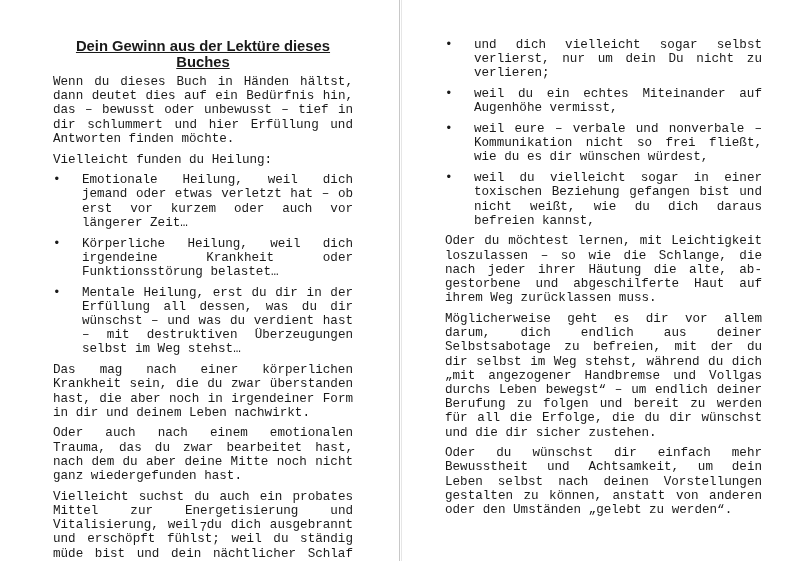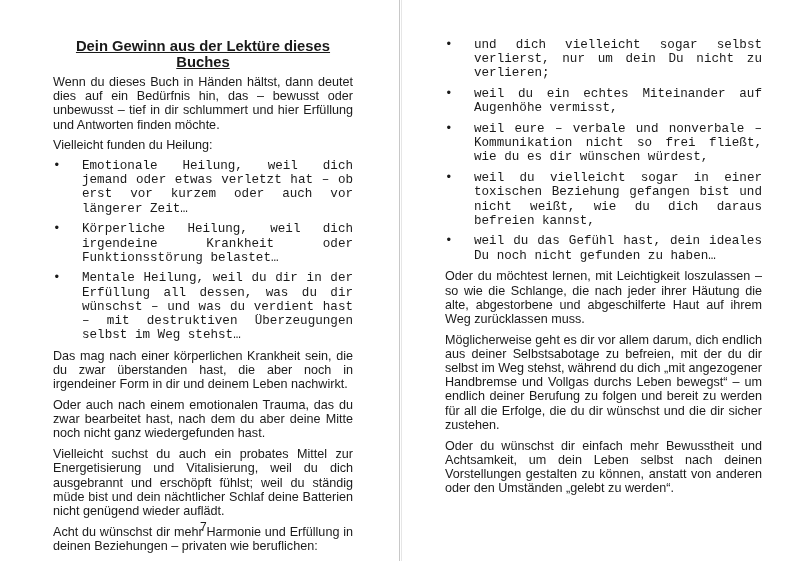--- a/index.html
+++ b/index.html
@@ -7,39 +7,39 @@
          font-family: "Liberation Sans", sans-serif; color: #1a1a1a; }
   .page { position: absolute; top: 0; height: 483px; }
   .page-left { left: 0; width: 399px; }
   .page-right { left: 401px; width: 399px; }
   .divider { position: absolute; left: 399px; top: 0; width: 1px; height: 561px; background: #c8c8c8; }
   .divider2 { position: absolute; left: 401px; top: 0; width: 1px; height: 561px; background: #e6e6e6; }
   .content { position: absolute; font-size: 12.6px; line-height: 14.2px; text-align: justify; }
   .page-left .content { left: 53px; width: 300px; top: 38px; }
   .title { font-weight: bold; font-size: 14.8px; text-decoration: underline; text-align: center;
            margin: 0 0 5px 0; line-height: 16px; }
-  p { margin: 0 0 6.5px 0; }
+  p { margin: 0 0 6.5px 0; font-family: Liberation Mono, monospace; }
   ul { margin: 0 0 6.5px 0; padding: 0; list-style: none; }
   li { position: relative; padding-left: 29px; margin: 0 0 6.5px 0; font-family: Liberation Mono, monospace; }
   li::before { content: "\2022"; position: absolute; left: 0; top: 0; }
   .page-num { position: absolute; top: 520px; font-size: 12px; }
   .page-left .page-num { left: 200px; }
 </style>
 </head>
 <body>
 
 <div class="page page-left">
   <div class="content">
     <div class="title">Dein Gewinn aus der Lektüre dieses Buches</div>
     <p>Wenn du dieses Buch in Händen hältst, dann deutet dies auf ein Bedürfnis hin, das – bewusst oder unbewusst – tief in dir schlummert und hier Erfüllung und Antworten finden möchte.</p>
     <p>Vielleicht funden du Heilung:</p>
     <ul>
       <li>Emotionale Heilung, weil dich jemand oder etwas ver­letzt hat – ob erst vor kurzem oder auch vor längerer Zeit…</li>
       <li>Körperliche Heilung, weil dich irgendeine Krankheit oder Funktionsstörung belastet…</li>
-      <li>Mentale Heilung, weil du dir in der Erfüllung all dessen, was du dir wünschst – und was du verdient hast – mit destruktiven Überzeugungen selbst im Weg stehst…</li>
+      <li>Mentale Heilung, erst du dir in der Erfüllung all dessen, was du dir wünschst – und was du verdient hast – mit destruktiven Überzeugungen selbst im Weg stehst…</li>
     </ul>
     <p>Das mag nach einer körperlichen Krankheit sein, die du zwar überstanden hast, die aber noch in irgendeiner Form in dir und deinem Leben nachwirkt.</p>
     <p>Oder auch nach einem emotionalen Trauma, das du zwar bearbeitet hast, nach dem du aber deine Mitte noch nicht ganz wiedergefunden hast.</p>
     <p>Vielleicht suchst du auch ein probates Mittel zur Energeti­sierung und Vitalisierung, weil du dich ausgebrannt und er­schöpft fühlst; weil du ständig müde bist und dein nächtli­cher Schlaf deine Batterien nicht genügend wieder auflädt.</p>
     <p>Acht du wünschst dir mehr Harmonie und Erfüllung in dei­nen Beziehungen – privaten wie beruflichen:</p>
 
   </div>
   <div class="page-num">7</div>
 </div>
 
@@ -49,18 +49,17 @@
 <div class="page page-right">
   
 </div>
 
 <div class="page-right-content content" style="position:absolute; left:445px; width:317px; top:38px;">
   <ul>
     <li>und dich vielleicht sogar selbst verlierst, nur um dein Du nicht zu verlieren;</li>
     <li>weil du ein echtes Miteinander auf Augenhöhe vermisst,</li>
     <li>weil eure – verbale und nonverbale – Kommunikation nicht so frei fließt, wie du es dir wünschen würdest,</li>
     <li>weil du vielleicht sogar in einer toxischen Beziehung ge­fangen bist und nicht weißt, wie du dich daraus befreien kannst,</li>
-    <li>weil du das Gefühl hast, dein ideales Du noch nicht ge­funden zu haben…</li>
   </ul>
   <p>Oder du möchtest lernen, mit Leichtigkeit loszulassen – so wie die Schlange, die nach jeder ihrer Häutung die alte, ab­gestorbene und abgeschilferte Haut auf ihrem Weg zurück­lassen muss.</p>
   <p>Möglicherweise geht es dir vor allem darum, dich endlich aus deiner Selbstsabotage zu befreien, mit der du dir selbst im Weg stehst, während du dich „mit angezogener Hand­bremse und Vollgas durchs Leben bewegst“ – um endlich deiner Berufung zu folgen und bereit zu werden für all die Erfolge, die du dir wünschst und die dir sicher zustehen.</p>
   <p>Oder du wünschst dir einfach mehr Bewusstheit und Acht­samkeit, um dein Leben selbst nach deinen Vorstellungen gestalten zu können, anstatt von anderen oder den Um­ständen „gelebt zu werden“.</p>
 </div>
 
 </body></html>

